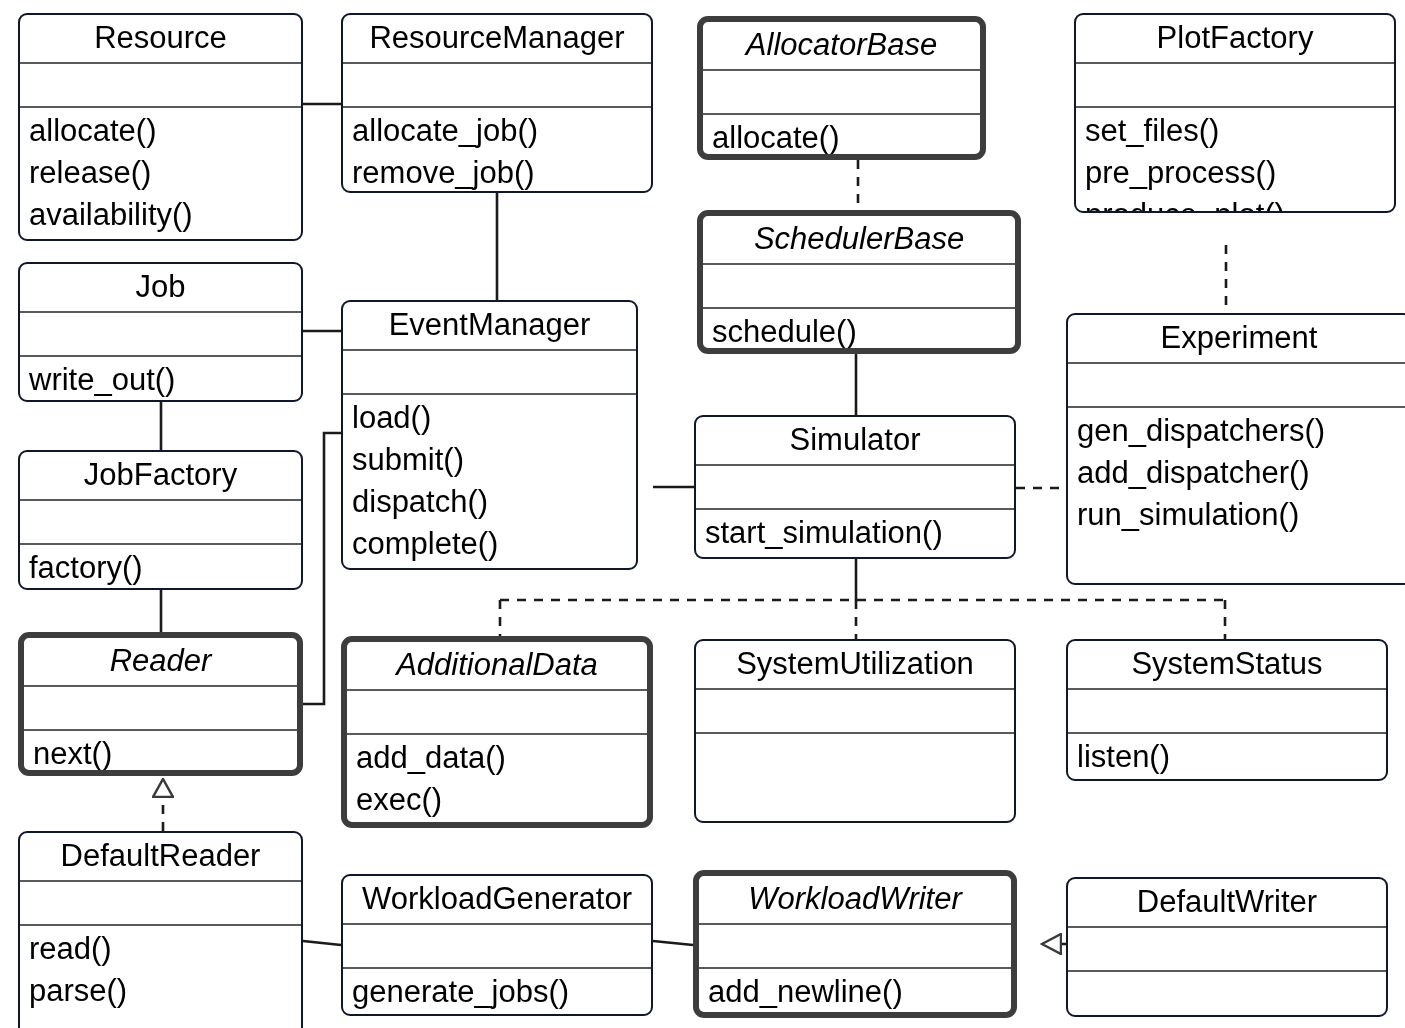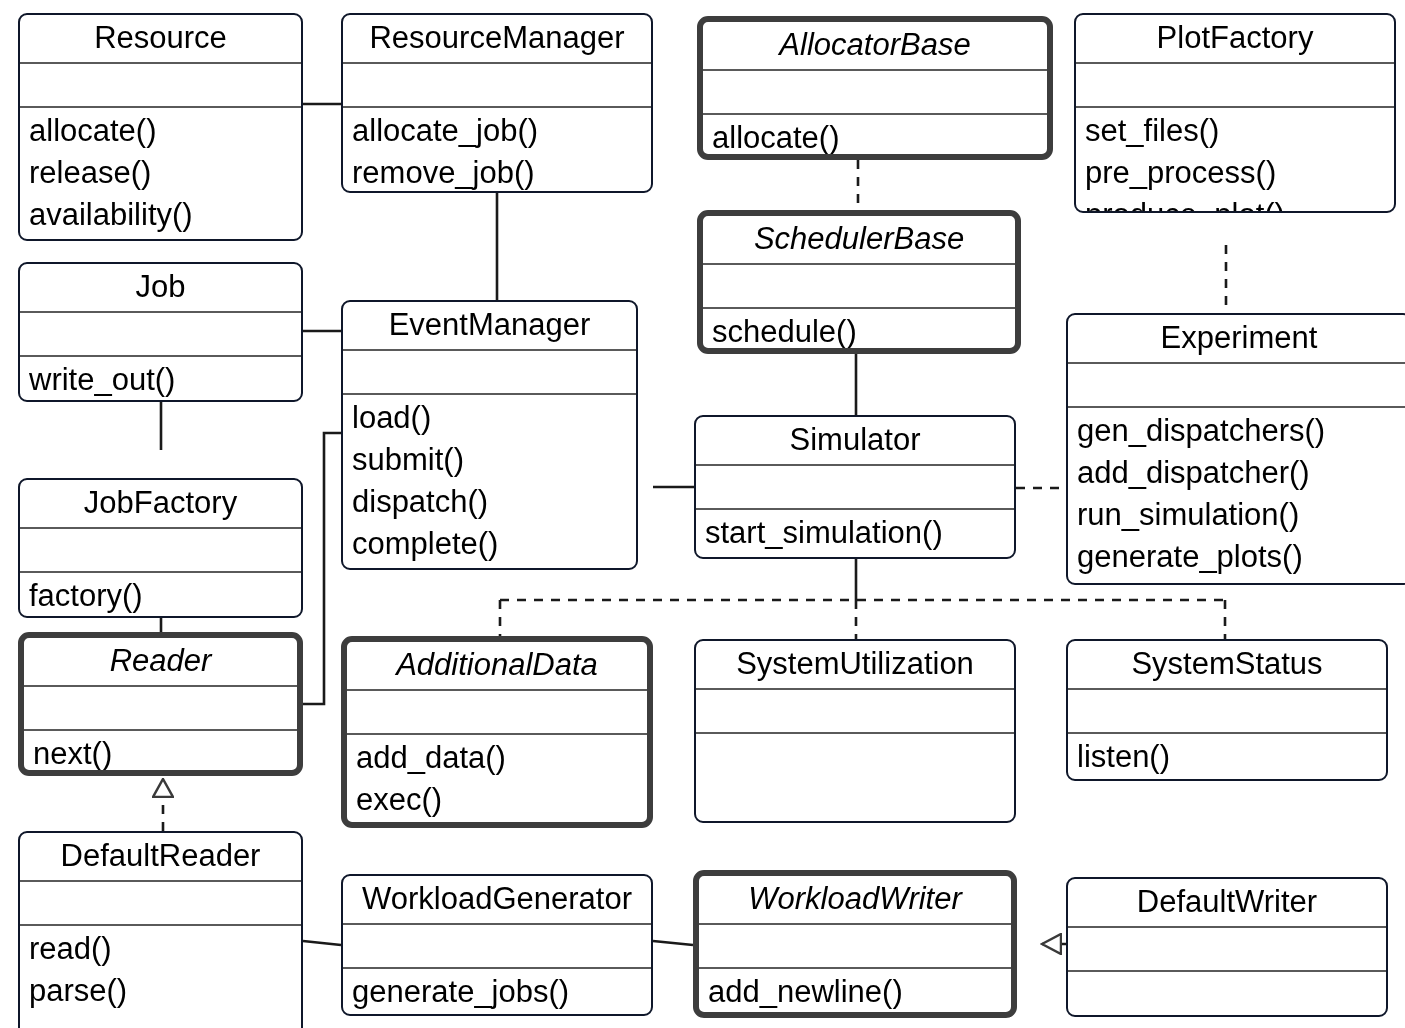--- a/index.html
+++ b/index.html
@@ -146,21 +146,21 @@
         </div>
       </div>
       <div class="uml-class" style="left: 341px; top: 13px; width: 312px; height: 180px;">
         <div class="uml-name">ResourceManager</div>
         <div class="uml-attrs" style="height: 44px;"></div>
         <div class="uml-ops">
           <div class="uml-op">allocate_job()</div>
           <div class="uml-op">remove_job()</div>
         </div>
       </div>
-      <div class="uml-class abstract" style="left: 697px; top: 16px; width: 356px; height: 144px;">
+      <div class="uml-class abstract" style="left: 697px; top: 16px; width: 289px; height: 144px;">
         <div class="uml-name">AllocatorBase</div>
         <div class="uml-attrs" style="height: 44px;"></div>
         <div class="uml-ops">
           <div class="uml-op">allocate()</div>
         </div>
       </div>
       <div class="uml-class" style="left: 1074px; top: 13px; width: 322px; height: 200px;">
         <div class="uml-name">PlotFactory</div>
         <div class="uml-attrs" style="height: 44px;"></div>
         <div class="uml-ops">
@@ -193,24 +193,23 @@
           <div class="uml-op">complete()</div>
         </div>
       </div>
       <div class="uml-class" style="left: 1066px; top: 313px; width: 346px; height: 272px;">
         <div class="uml-name">Experiment</div>
         <div class="uml-attrs" style="height: 44px;"></div>
         <div class="uml-ops">
           <div class="uml-op">gen_dispatchers()</div>
           <div class="uml-op">add_dispatcher()</div>
           <div class="uml-op">run_simulation()</div>
-          <div class="uml-op">generate_plots()</div>
-        </div>
-      </div>
-      <div class="uml-class" style="left: 18px; top: 450px; width: 285px; height: 140px; margin-top: 28px;">
+        </div>
+      </div>
+      <div class="uml-class" style="left: 18px; top: 450px; width: 285px; height: 140px;">
         <div class="uml-name">JobFactory</div>
         <div class="uml-attrs" style="height: 44px;"></div>
         <div class="uml-ops">
           <div class="uml-op">factory()</div>
         </div>
       </div>
       <div class="uml-class" style="left: 694px; top: 415px; width: 322px; height: 144px;">
         <div class="uml-name">Simulator</div>
         <div class="uml-attrs" style="height: 44px;"></div>
         <div class="uml-ops">

